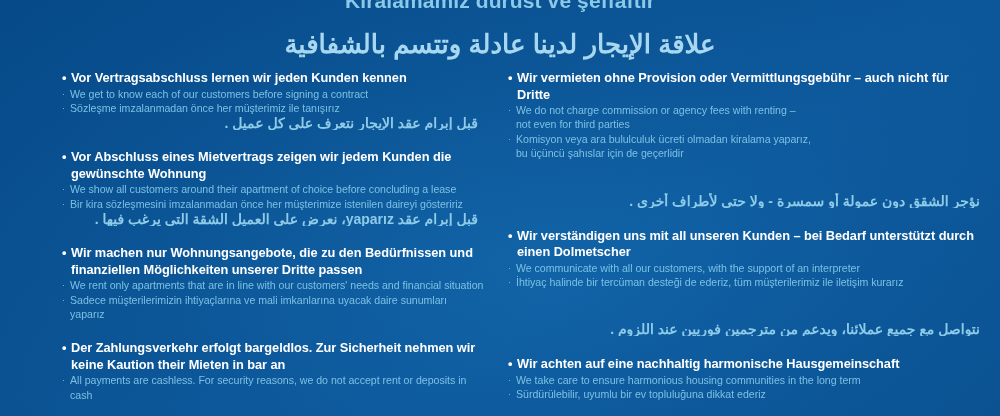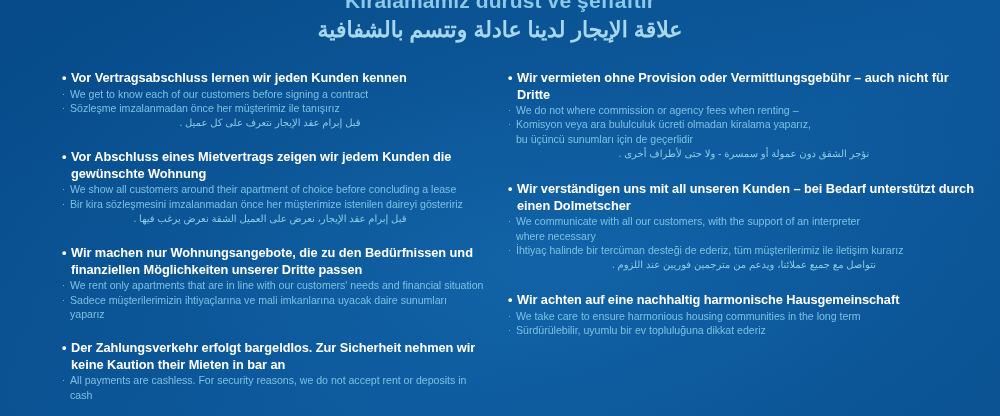--- a/index.html
+++ b/index.html
@@ -34,25 +34,25 @@
   .headline-tr {
     font-size: 21px;
     font-weight: bold;
     color: #8cc9e8;
     letter-spacing: 0.1px;
     line-height: 22px;
     white-space: nowrap;
   }
   .headline-ar {
     direction: rtl;
-    font-size: 22px;
+    font-size: 26px;
     font-weight: bold;
     color: #a8d8ef;
     line-height: 30px;
-    margin-top: 3px;
+    margin-top: 17px;
     white-space: nowrap;
   }
   .columns {
     position: absolute;
     top: 70px;
     left: 0;
     right: 0;
     display: flex;
     gap: 0;
   }
@@ -106,30 +106,31 @@
     width: 8px;
     font-size: 9px;
     line-height: 14.4px;
     color: #7cc0e4;
   }
   .sub-text { flex: 1 1 auto; }
   .sub-line.cont .bullet { visibility: hidden; }
 
   .ar-line {
     direction: rtl;
-    text-align: center;
+    text-align: right;
     color: #8ecbe8;
-    font-size: 10px;
+    font-size: 14px;
     line-height: 14px;
     padding-top: 1px;
     white-space: nowrap;
     overflow: hidden;
+    font-weight: bold;
   }
   .col.left .ar-line { padding-right: 6px; }
-  .col.right .ar-line { padding-right: 4px; }
+  .col.right .ar-line { padding-right: 4px; margin-top: 32px; }
 </style>
 </head>
 <body>
 
 <div class="slide">
 
   <div class="headline">
     <div class="headline-tr">Kiralamamız dürüst ve şeffaftır</div>
     <div class="headline-ar">علاقة الإيجار لدينا عادلة وتتسم بالشفافية</div>
   </div>
@@ -159,21 +160,21 @@
           <span class="head-text">Vor Abschluss eines Mietvertrags zeigen wir jedem Kunden die gewünschte Wohnung</span>
         </div>
         <div class="sub-line">
           <span class="bullet">·</span>
           <span class="sub-text">We show all customers around their apartment of choice before concluding a lease</span>
         </div>
         <div class="sub-line">
           <span class="bullet">·</span>
           <span class="sub-text">Bir kira sözleşmesini imzalanmadan önce her müşterimize istenilen daireyi gösteririz</span>
         </div>
-        <div class="ar-line">قبل إبرام عقد الإيجار، نعرض على العميل الشقة نعرض يرغب فيها .</div>
+        <div class="ar-line">قبل إبرام عقد yaparız، نعرض على العميل الشقة التي يرغب فيها .</div>
       </div>
 
       <div class="block">
         <div class="head-line">
           <span class="bullet">•</span>
           <span class="head-text">Wir machen nur Wohnungsangebote, die zu den Bedürfnissen und finanziellen Möglichkeiten unserer Dritte passen</span>
         </div>
         <div class="sub-line">
           <span class="bullet">·</span>
           <span class="sub-text">We rent only apartments that are in line with our customers' needs and financial situation</span>
@@ -200,45 +201,45 @@
 
     <div class="col right">
 
       <div class="block">
         <div class="head-line">
           <span class="bullet">•</span>
           <span class="head-text">Wir vermieten ohne Provision oder Vermittlungsgebühr – auch nicht für Dritte</span>
         </div>
         <div class="sub-line">
           <span class="bullet">·</span>
-          <span class="sub-text">We do not where commission or agency fees when renting –</span>
+          <span class="sub-text">We do not charge commission or agency fees with renting –</span>
+        </div>
+        <div class="sub-line cont">
+          <span class="bullet">·</span>
+          <span class="sub-text">not even for third parties</span>
         </div>
         <div class="sub-line">
           <span class="bullet">·</span>
           <span class="sub-text">Komisyon veya ara bululculuk ücreti olmadan kiralama yaparız,</span>
         </div>
         <div class="sub-line cont">
           <span class="bullet">·</span>
-          <span class="sub-text">bu üçüncü sunumları için de geçerlidir</span>
+          <span class="sub-text">bu üçüncü şahıslar için de geçerlidir</span>
         </div>
         <div class="ar-line">نؤجر الشقق دون عمولة أو سمسرة - ولا حتى لأطراف أخرى .</div>
       </div>
 
       <div class="block">
         <div class="head-line">
           <span class="bullet">•</span>
           <span class="head-text">Wir verständigen uns mit all unseren Kunden – bei Bedarf unterstützt durch einen Dolmetscher</span>
         </div>
         <div class="sub-line">
           <span class="bullet">·</span>
           <span class="sub-text">We communicate with all our customers, with the support of an interpreter</span>
-        </div>
-        <div class="sub-line cont">
-          <span class="bullet">·</span>
-          <span class="sub-text">where necessary</span>
         </div>
         <div class="sub-line">
           <span class="bullet">·</span>
           <span class="sub-text">İhtiyaç halinde bir tercüman desteği de ederiz, tüm müşterilerimiz ile iletişim kurarız</span>
         </div>
         <div class="ar-line">نتواصل مع جميع عملائنا، ويدعم من مترجمين فوريين عند اللزوم .</div>
       </div>
 
       <div class="block">
         <div class="head-line">

